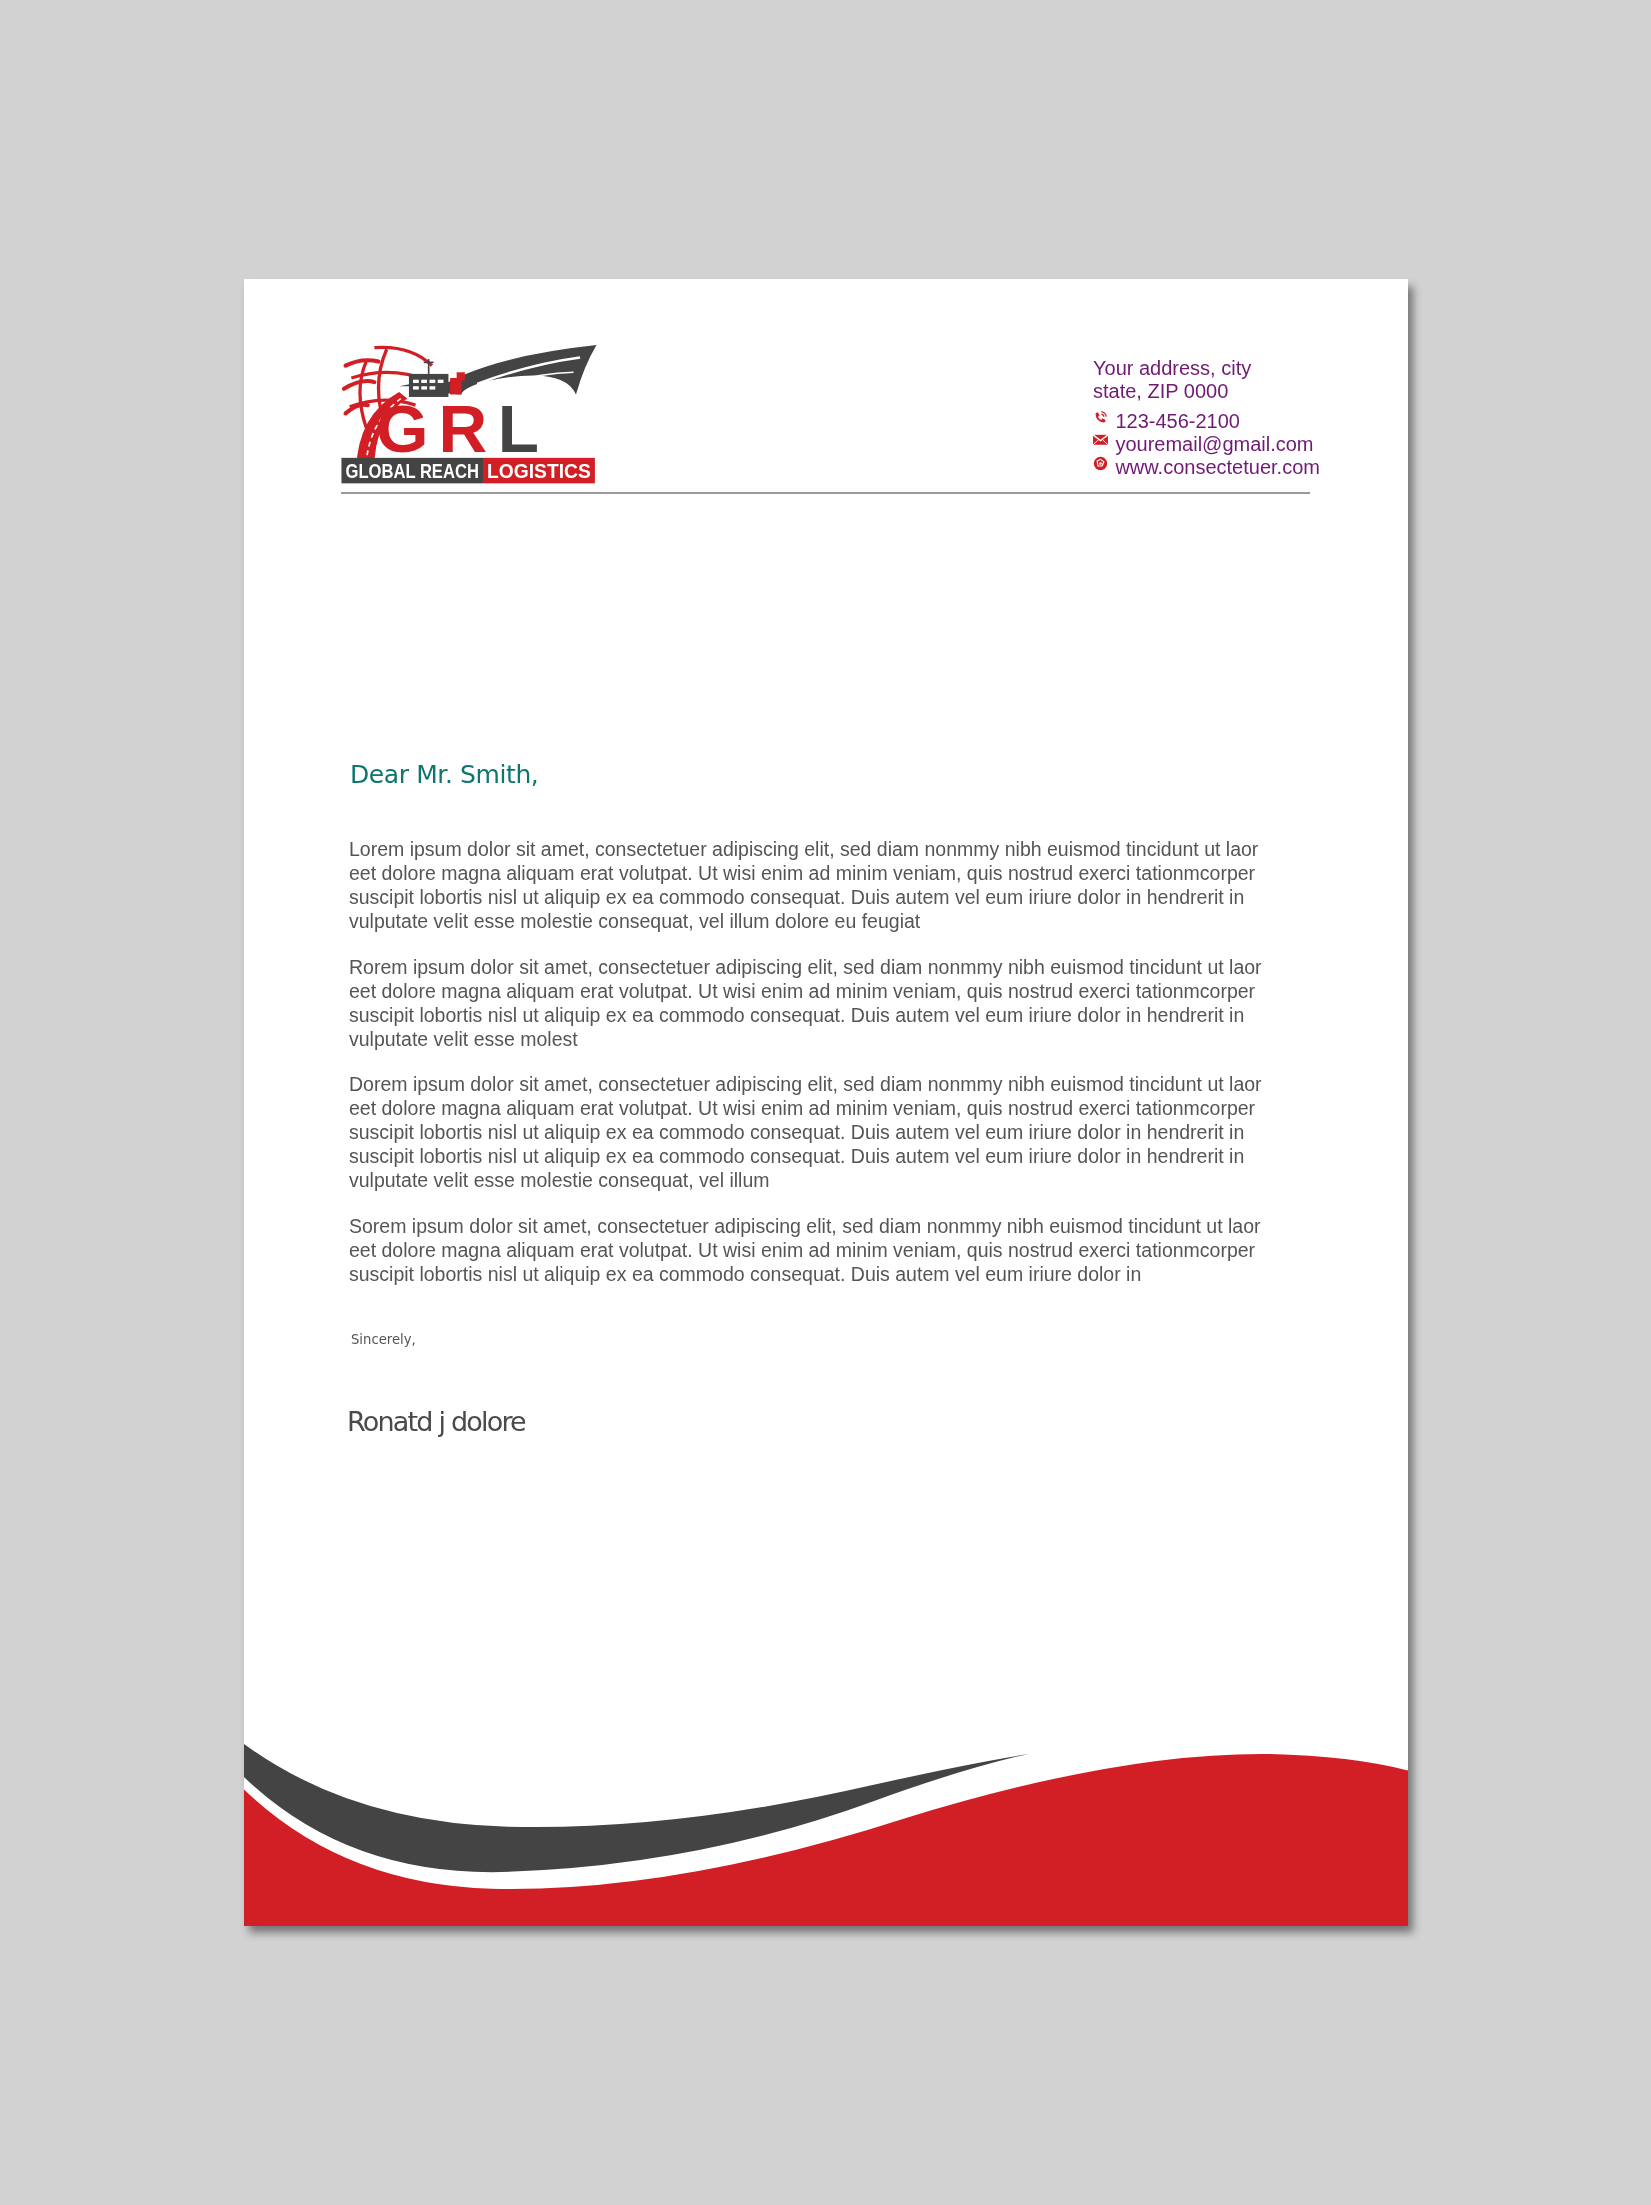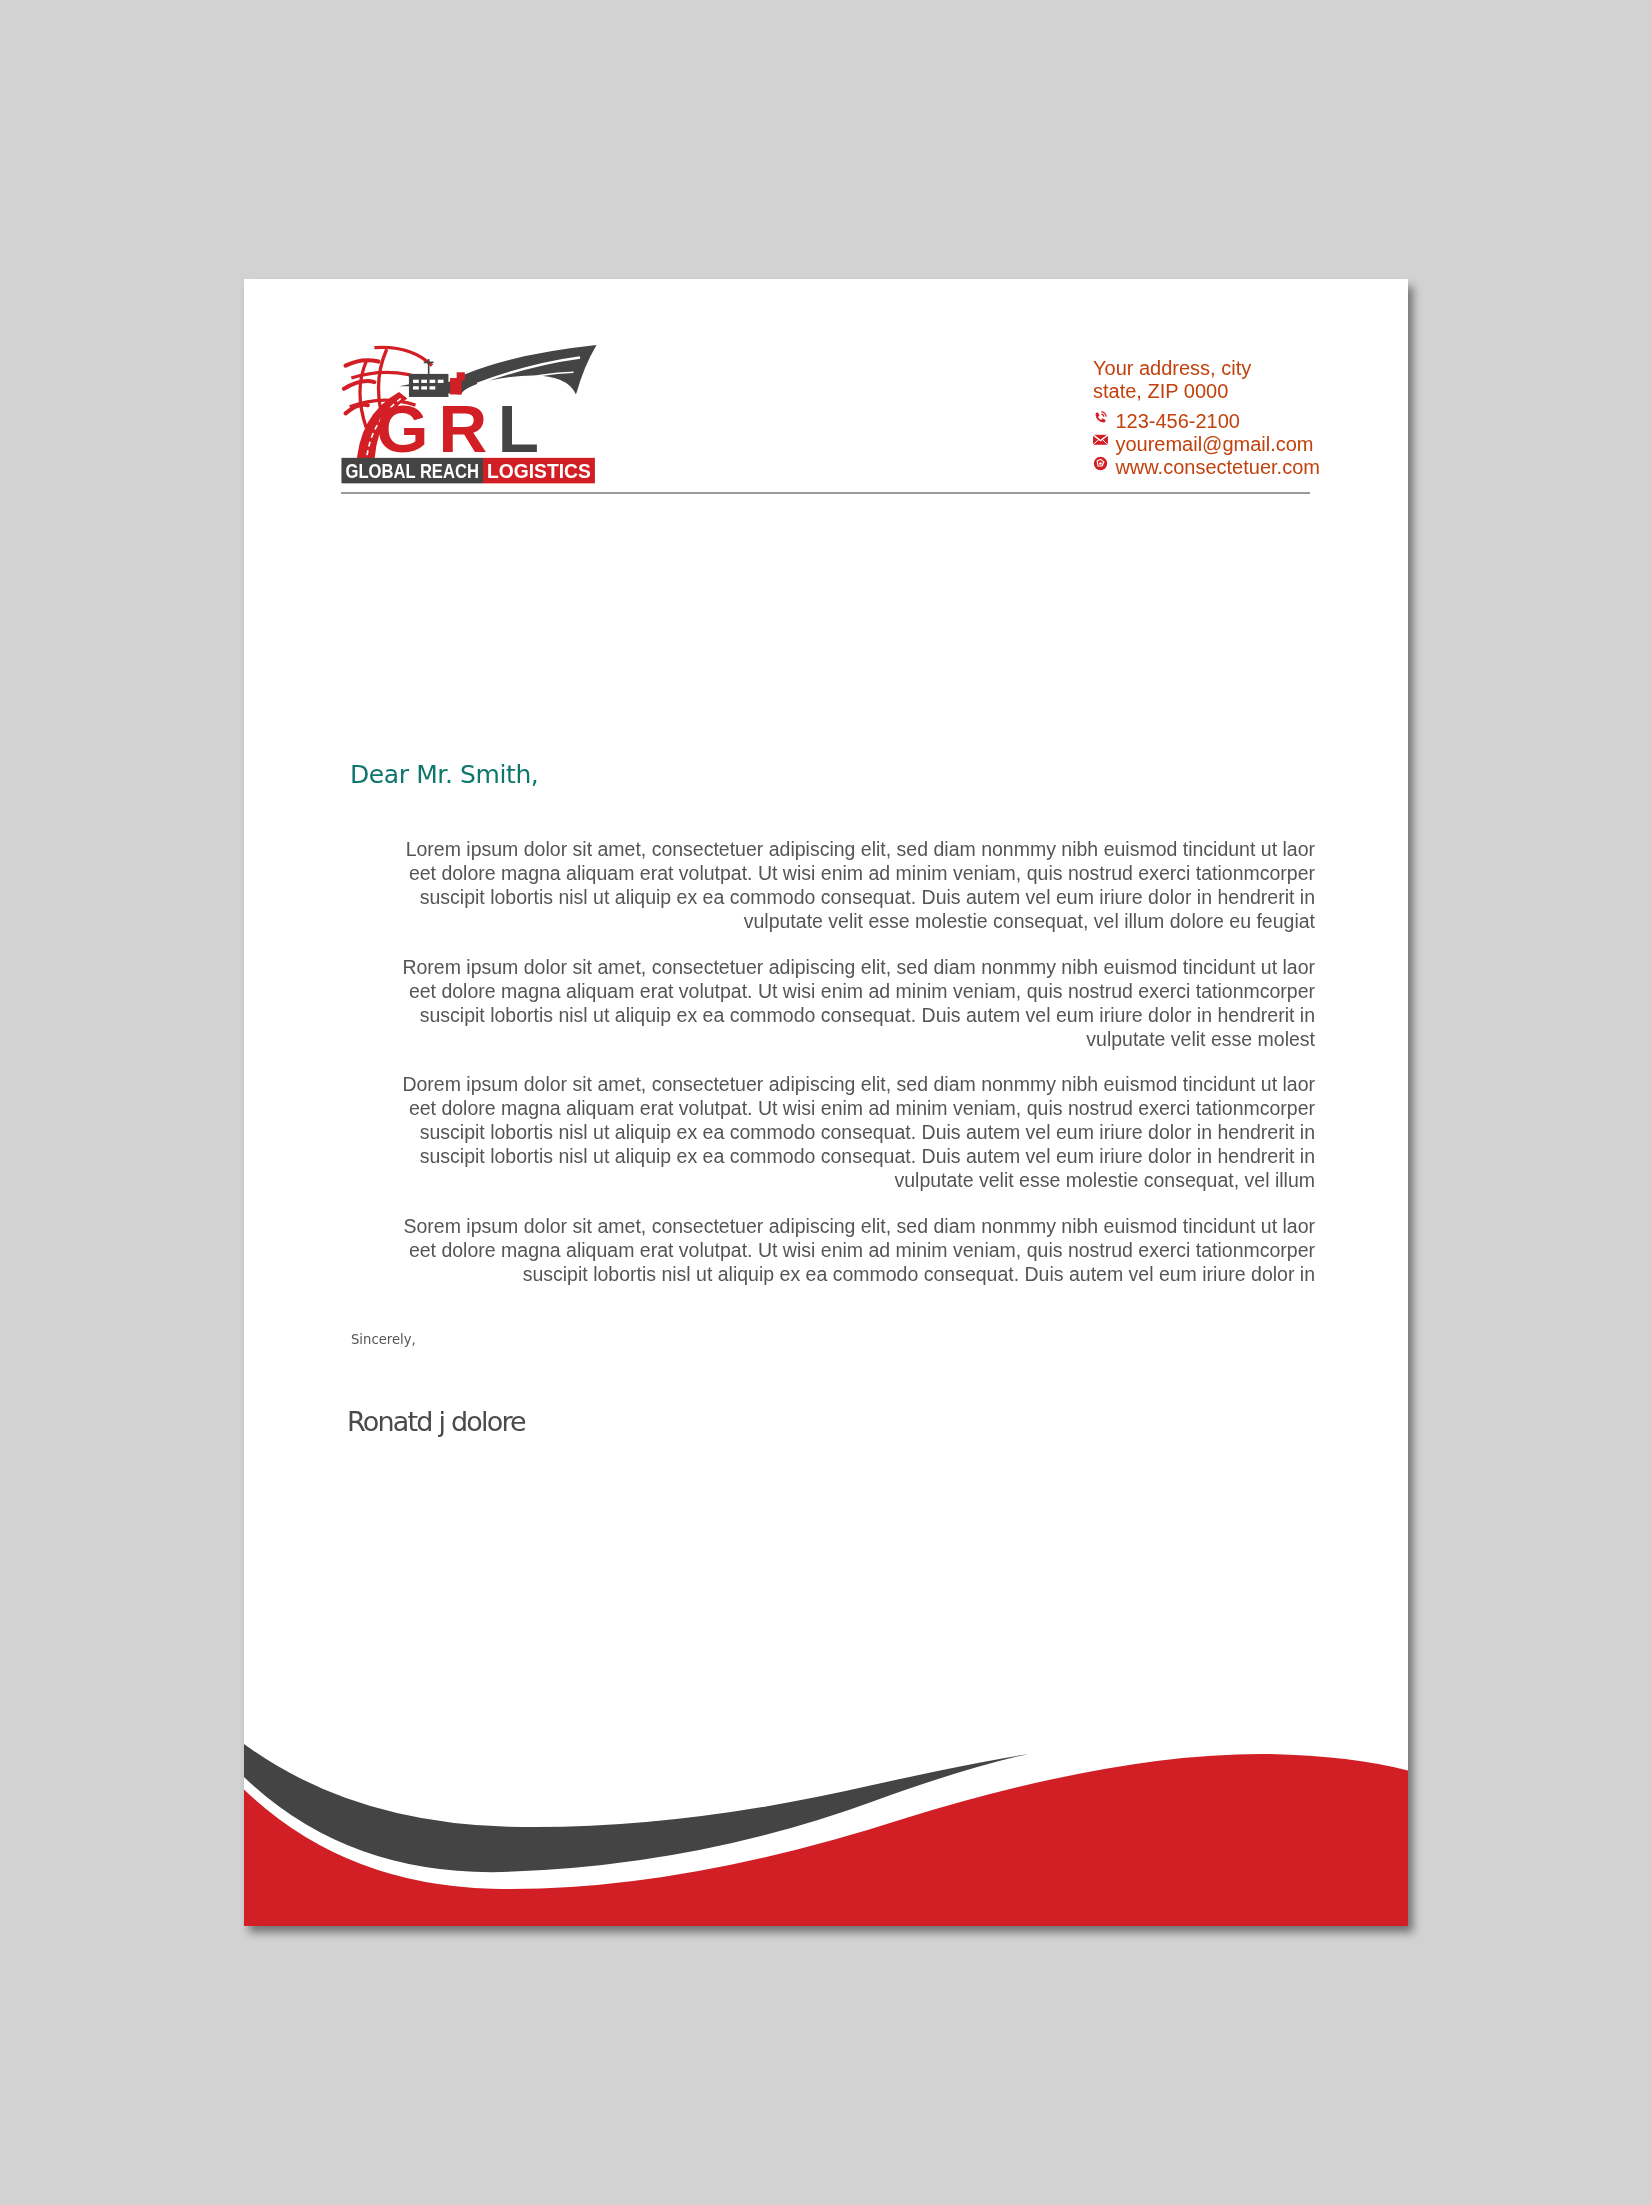--- a/index.html
+++ b/index.html
@@ -29,21 +29,21 @@
       position: absolute;
       left: 97px;
       top: 62px;
       width: 256px;
       height: 144px;
     }
     .contact {
       position: absolute;
       left: 849px;
       top: 78px;
-      color: #c2410c;
+      color: #701a75;
       font-size: 20px;
       line-height: 23px;
     }
     .contact .addr-line {
       display: block;
       white-space: nowrap;
     }
     .contact .row {
       display: flex;
       align-items: flex-start;
@@ -84,21 +84,20 @@
       left: 105px;
       top: 558px;
       width: 966px;
       color: #555555;
       font-size: 19.5px;
       line-height: 24px;
     }
     .body-text p {
       margin: 0 0 21.5px 0;
       white-space: pre-line;
-      text-align: right;
     }
     .closing {
       position: absolute;
       left: 107px;
       top: 1053px;
       font-size: 13.2px;
       color: #555555;
       font-family: "DejaVu Sans", sans-serif;
     }
     .signature {

